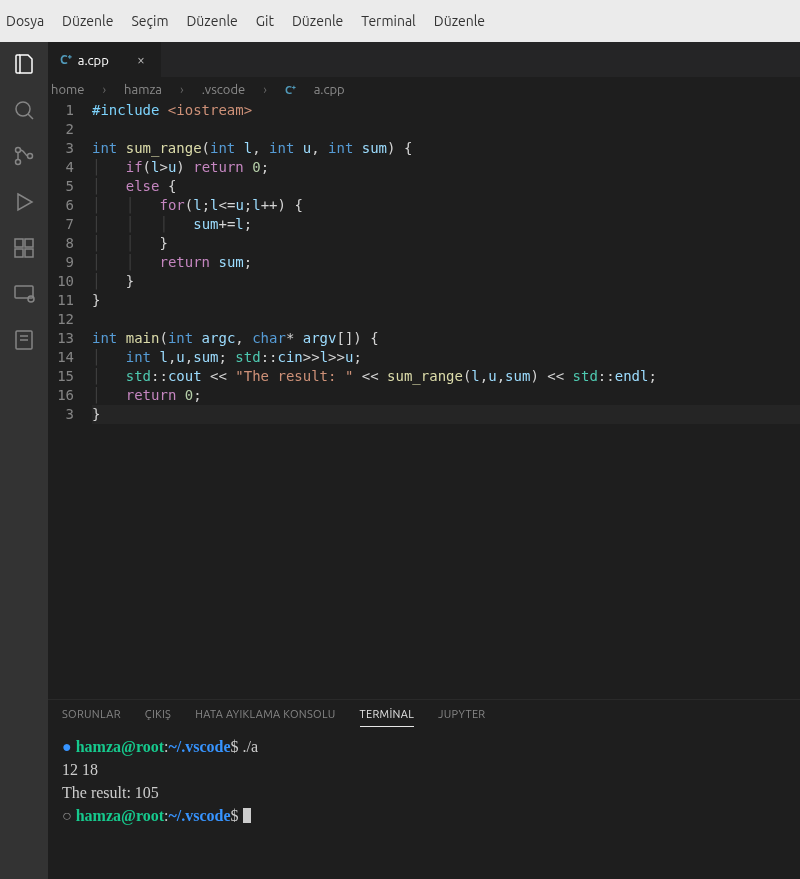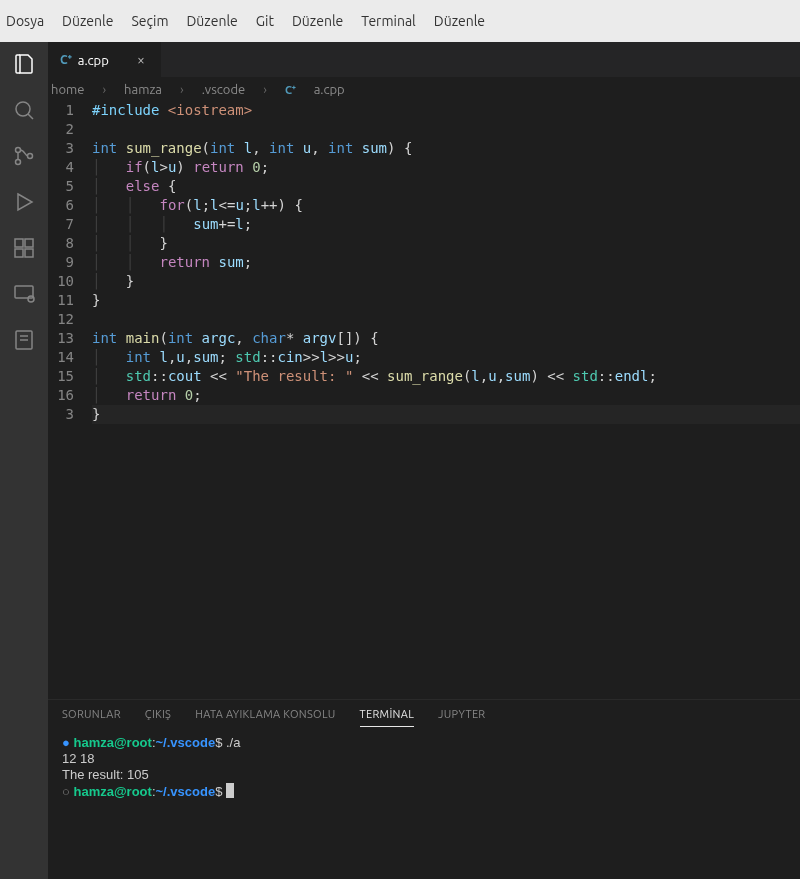--- a/index.html
+++ b/index.html
@@ -108,22 +108,22 @@
     padding: 8px 14px 0 14px;
     font-size: 11px; color: #888;
     letter-spacing: 0.3px;
   }
   .panel-tabs .ptab { padding-bottom: 6px; cursor: default; }
   .panel-tabs .ptab.active {
     color: #e7e7e7; border-bottom: 1px solid #e7e7e7; text-align: center;
   }
   .terminal {
     flex: 1;
-    font-family: Liberation Sans, sans-serif;
-    font-size: 13px; line-height: 16px;
+    font-family: Liberation Serif, serif;
+    font-size: 16px; line-height: 23px;
     padding: 8px 14px; color: #cccccc;
     white-space: pre;
   }
   .prompt-user { color: #16c98d; font-weight: bold; }
   .prompt-path { color: #3794ff; font-weight: bold; }
   .prompt-dollar { color: #cccccc; }
   .bullet-f { color: #3794ff; }
   .bullet-e { color: #888; }
   .cursor {
     display: inline-block; width: 8px; height: 15px;

